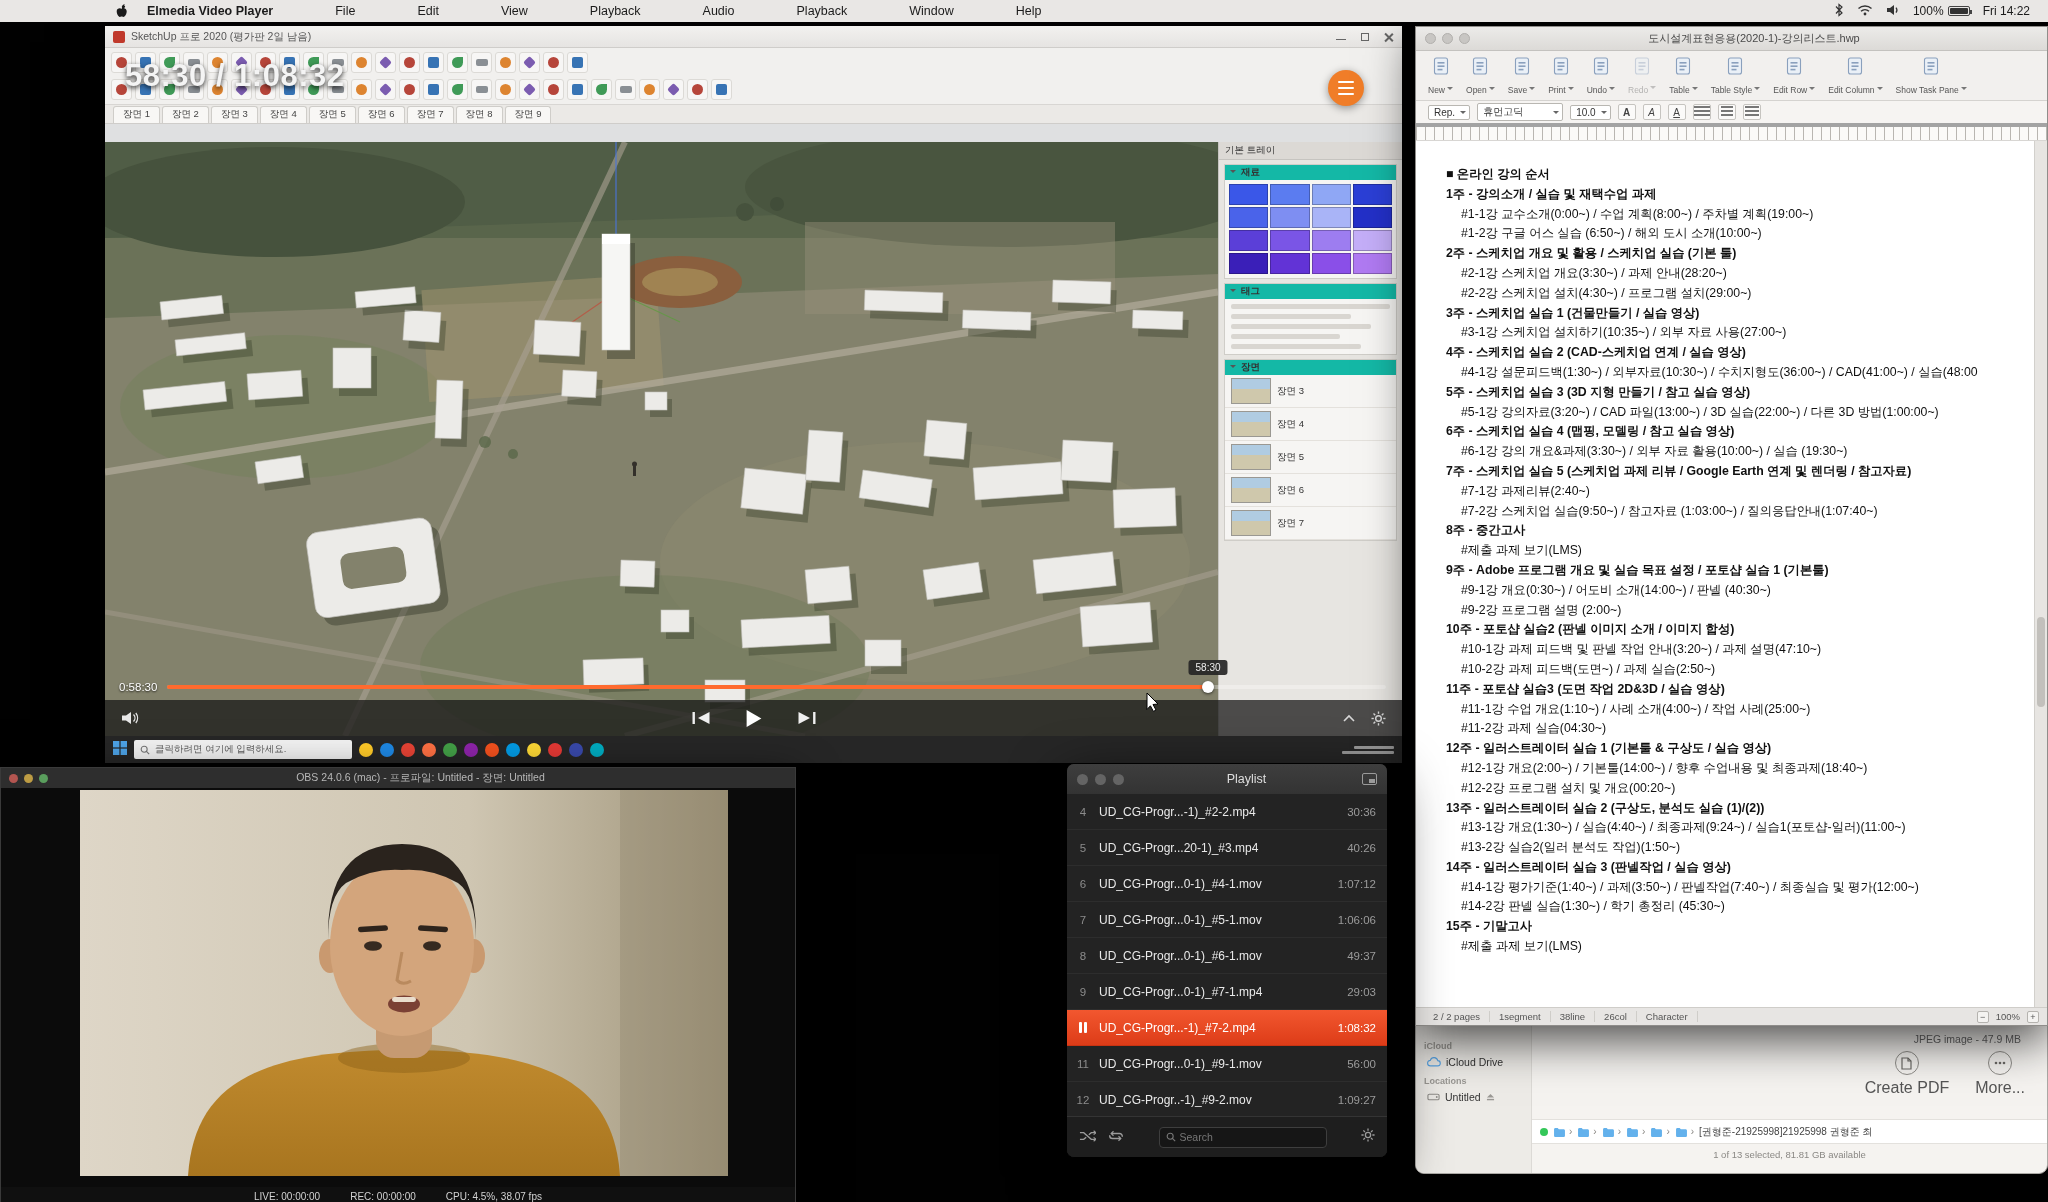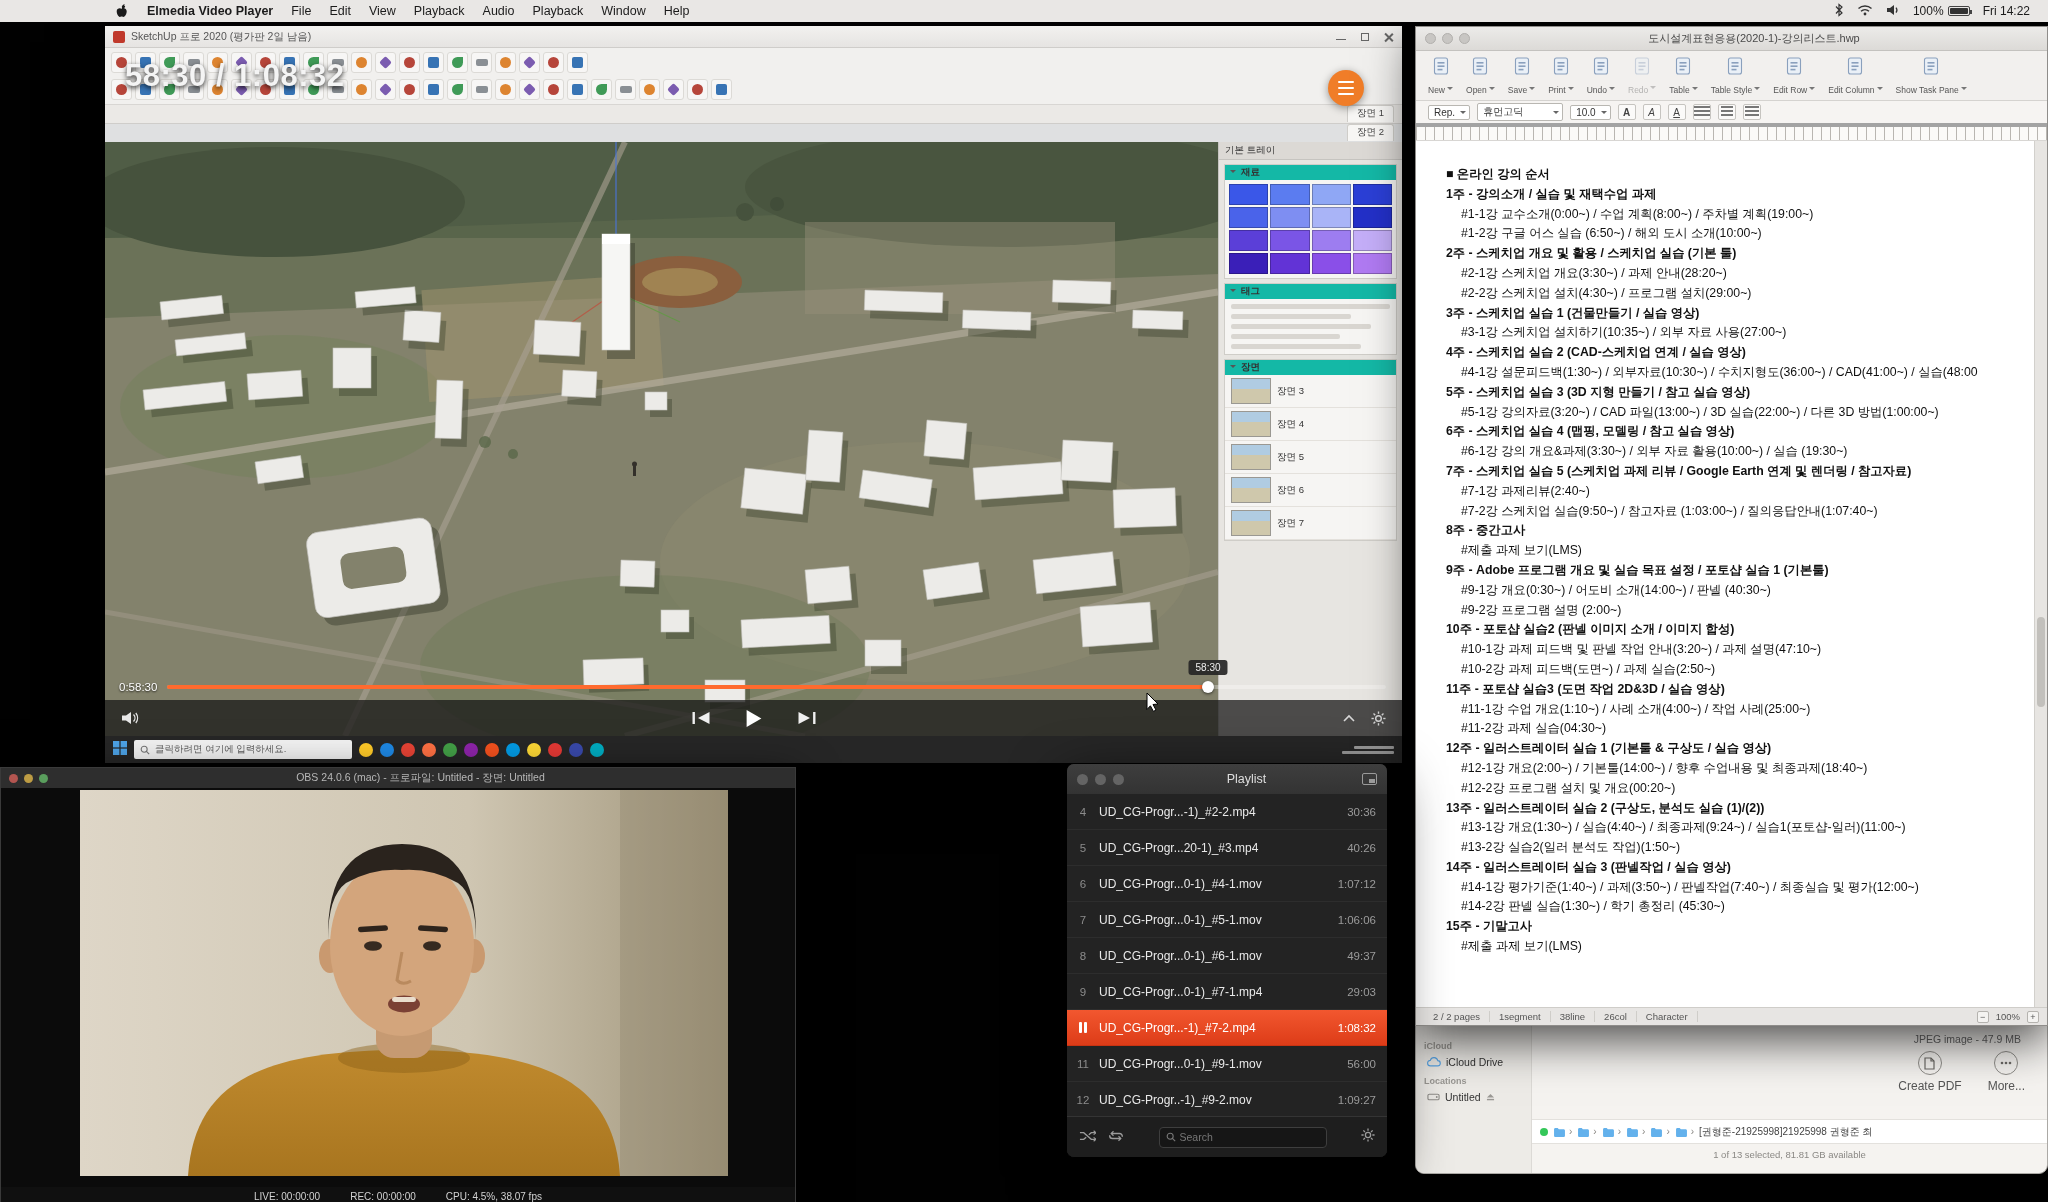--- a/index.html
+++ b/index.html
@@ -5,21 +5,21 @@
   *{margin:0;padding:0;box-sizing:border-box;font-family:"Liberation Sans",sans-serif;}
   html,body{width:2048px;height:1202px;background:#000;overflow:hidden;}
   #screen{position:relative;width:2048px;height:1202px;background:#010101;}
   .win{position:absolute;}
 
   
   #menubar{left:0;top:0;width:2048px;height:22px;background:#e9e7e5;display:flex;align-items:center;
     padding:0 18px 0 116px;font-size:12.5px;color:#1b1b1b;gap:18px;z-index:60;}
   #menubar .apple{width:13px;height:15px;display:inline-flex;}
   #menubar .app{font-weight:bold;}
-  #menubar .menu-item{white-space:nowrap;}
+  #menubar .menu-item{white-space:nowrap;margin-left:44px;}
   #menubar .spacer{flex:1;}
   #menubar .right{display:flex;gap:13px;align-items:center;font-size:12px;}
   .batt{display:inline-flex;align-items:center;gap:4px;}
   .batt .shell{width:22px;height:10px;border:1px solid #444;border-radius:2px;position:relative;}
   .batt .shell i{position:absolute;left:1px;top:1px;bottom:1px;width:18px;background:#333;border-radius:1px;}
   .batt .shell em{position:absolute;right:-3px;top:2.5px;width:2px;height:4px;background:#444;}
 
   
   #vwin{left:105px;top:26px;width:1297px;height:737px;background:#dfe0e1;z-index:10;
     box-shadow:0 16px 50px rgba(0,0,0,.75);}
@@ -39,21 +39,21 @@
   .sk-chip{width:21px;height:21px;background:#f7f6f5;border:1px solid #dcdad6;border-radius:3px;
     display:inline-flex;align-items:center;justify-content:center;}
   .sk-chip i{width:11px;height:11px;border-radius:2px;display:block;}
   .sk-toolrow span:nth-of-type(6n+1) i{background:#b6453a;border-radius:50%;}
   .sk-toolrow span:nth-of-type(6n+2) i{background:#3773b4;}
   .sk-toolrow span:nth-of-type(6n+3) i{background:#3f9a57;border-radius:50% 0 50% 50%;}
   .sk-toolrow span:nth-of-type(6n+4) i{background:#8a8f94;width:12px;height:7px;}
   .sk-toolrow span:nth-of-type(6n+5) i{background:#dd8430;border-radius:50%;}
   .sk-toolrow span:nth-of-type(6n+6) i{background:#7b5cb0;transform:rotate(45deg);width:9px;height:9px;}
   .sk-tabs{height:19px;background:#ebe9e6;display:flex;gap:2px;align-items:flex-end;padding:0 8px;
-    border-bottom:1px solid #cfcdca;font-size:9.5px;color:#444;flex-direction:column;}
+    border-bottom:1px solid #cfcdca;font-size:9.5px;color:#444;}
   .sk-tab{padding:1px 9px 2px;background:#f8f7f5;border:1px solid #cfcdc9;border-bottom:none;
     border-radius:3px 3px 0 0;white-space:nowrap;}
 
   #viewport{position:absolute;left:0;top:116px;right:184px;bottom:27px;background:#83826c;overflow:hidden;}
   #viewport svg{display:block;width:100%;height:100%;}
 
   
   #tray{position:absolute;right:0;top:116px;width:184px;bottom:27px;background:#e7e5e1;
     border-left:1px solid #c6c4c0;overflow:hidden;font-size:9.5px;color:#333;}
   .tray-head{height:18px;background:#dcd9d5;display:flex;align-items:center;padding:0 6px;border-bottom:1px solid #c6c4c0;}
@@ -144,21 +144,21 @@
 
   
   #finder{left:1415px;top:1022px;width:633px;height:152px;background:#f5f3f0;border:1px solid #aba9a5;
     border-radius:0 0 9px 9px;z-index:15;box-shadow:0 16px 40px rgba(0,0,0,.75);display:flex;overflow:hidden;}
   .fd-side{width:116px;background:#edebe7;border-right:1px solid #dcdad6;padding:12px 8px;font-size:10.5px;color:#333;}
   .fd-sec{font-size:9px;font-weight:bold;color:#9a9894;margin:6px 0 3px;}
   .fd-item{display:flex;align-items:center;gap:5px;padding:2px 3px;border-radius:4px;white-space:nowrap;}
   .fd-main{flex:1;position:relative;}
   .fd-kind{position:absolute;top:10px;left:0;right:26px;text-align:right;font-size:10.5px;color:#666;}
   .fd-actions{position:absolute;top:28px;right:22px;display:flex;gap:26px;}
-  .fd-act{display:flex;flex-direction:column;align-items:center;gap:4px;font-size:12px;color:#555;}
+  .fd-act{display:flex;flex-direction:column;align-items:center;gap:4px;font-size:16px;color:#555;}
   .fd-act .circ{width:24px;height:24px;border-radius:50%;border:1.4px solid #8f8d89;display:flex;
     align-items:center;justify-content:center;}
   .fd-path{position:absolute;left:0;right:0;top:96px;height:25px;background:#fff;border-top:1px solid #e3e1dd;
     border-bottom:1px solid #e3e1dd;display:flex;align-items:center;gap:5px;padding:0 8px;font-size:10px;color:#444;
     overflow:hidden;white-space:nowrap;}
   .gdot{width:8px;height:8px;border-radius:50%;background:#34c759;flex:0 0 auto;}
   .crumb{display:inline-flex;align-items:center;gap:3px;color:#8a8884;}
   .fd-status{position:absolute;left:0;right:0;top:126px;text-align:center;font-size:9.5px;color:#8a8884;}
 
   

